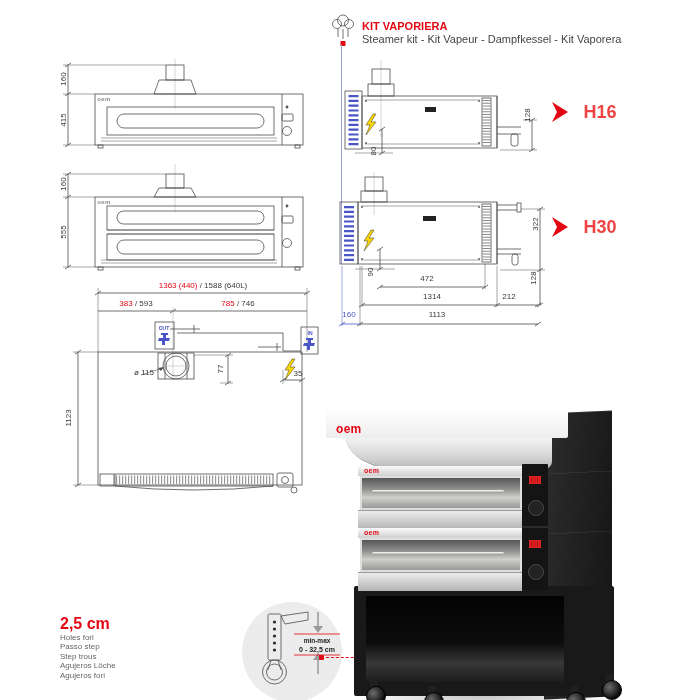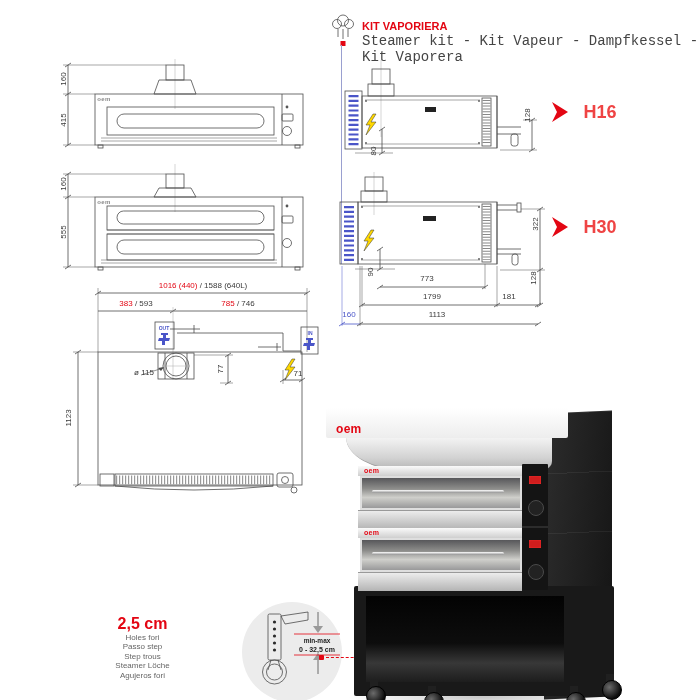--- a/index.html
+++ b/index.html
@@ -19,26 +19,26 @@
   .red  { color:#e30613; }
   .blue { color:#4a55c8; }
   .logo { color:#e30613; font-weight:bold; letter-spacing:.3px; }
   .oem-small { position:absolute; transform:translate(-50%,-50%); font-size:6px; font-weight:bold;
                color:#8a8a8a; letter-spacing:.4px; }
 
   .model-label { position:absolute; transform:translate(-50%,-50%); font-size:18px; font-weight:bold;
                  color:#ef4444; }
 
   .hdr-title { position:absolute; font-size:11px; font-weight:bold; color:#e30613; }
-  .hdr-sub   { position:absolute; font-size:14px; color:#444;font-family:Liberation Mono, monospace; }
+  .hdr-sub   { position:absolute; font-size:11px; color:#444; }
 
   .leader-line { position:absolute; width:1px; background:#9aa0d0; }
 
   
-  .legend-text { position:absolute; text-align:center; }
+  .legend-text { position:absolute; text-align:left; }
   .legend-value { font-size:16px; font-weight:bold; color:#e30613; line-height:1.1; }
   .legend-line  { font-size:8px; color:#666; line-height:9.5px; }
   .minmax-circle { position:absolute; border-radius:50%; background:#ececec; }
   .mm-lab { position:absolute; transform:translate(-50%,-50%); font-weight:bold; color:#222; white-space:nowrap; }
   .red-dash { position:absolute; border-top:1.5px dashed #e30613; }
   .red-dot  { position:absolute; width:5px; height:5px; background:#e30613; border-radius:1px; }
 
   
   .photo { position:absolute; left:320px; top:388px; width:380px; height:312px; }
   .photo div { position:absolute; }
@@ -246,23 +246,23 @@
       <line x1="4" y1="156" x2="10" y2="152" style="stroke:#4a55c8"></line>
 
     <line x1="186" y1="39" x2="210" y2="39" style="stroke-width:.5"></line>
     <line x1="165" y1="100" x2="210" y2="100" style="stroke-width:.5"></line>
     <line x1="205" y1="39" x2="205" y2="135"></line>
     <line x1="202" y1="41" x2="208" y2="37"></line>
       <line x1="202" y1="102" x2="208" y2="98"></line>
       <line x1="202" y1="137" x2="208" y2="133"></line>
   </svg>
   <span class="vlab" style="left:371px;top:260px">90</span>
-  <span class="lab" style="left:427px;top:267px">773</span>
-  <span class="lab" style="left:432px;top:285px">1799</span>
-  <span class="lab" style="left:509px;top:285px">181</span>
+  <span class="lab" style="left:427px;top:267px">472</span>
+  <span class="lab" style="left:432px;top:285px">1314</span>
+  <span class="lab" style="left:509px;top:285px">212</span>
   <span class="lab" style="left:437px;top:303px">1113</span>
   <span class="lab blue" style="left:349px;top:303px">160</span>
   <span class="vlab" style="left:536px;top:212px">322</span>
   <span class="vlab" style="left:534px;top:266px">128</span>
 
   <svg class="draw" style="left:551px;top:204px" width="18" height="22" viewBox="0 0 18 22">
     <polygon points="1,1 17,11 1,21 6,11" style="fill:#e30613;stroke:none"></polygon>
   </svg>
   <span class="model-label" style="left:600px;top:215px">H30</span>
 
@@ -327,36 +327,36 @@
     <g>
       <rect x="60" y="194" width="158" height="12"></rect>
       <line x1="61" y1="200" x2="217" y2="200" style="stroke:#999;stroke-width:9;stroke-dasharray:1.2 1.8;fill:none"></line>
       <rect x="45" y="194" width="14" height="12"></rect>
       <rect x="222" y="193" width="16" height="14" rx="2"></rect>
       <circle cx="230" cy="200" r="3.5"></circle>
       <path d="M60,206 Q139,214 218,206"></path>
       <circle cx="239" cy="210" r="3"></circle>
     </g>
   </svg>
-  <span class="lab" style="left:203px;top:274px"><span class="red">1016 (440)</span><span> / 1588 (640L)</span></span>
+  <span class="lab" style="left:203px;top:274px"><span class="red">1363 (440)</span><span> / 1588 (640L)</span></span>
   <span class="lab" style="left:136px;top:292px"><span class="red">383</span><span> / 593</span></span>
   <span class="lab" style="left:238px;top:292px"><span class="red">785</span><span> / 746</span></span>
   <span class="vlab" style="left:69px;top:406px">1123</span>
   <span class="lab blue" style="left:164px;top:316px;font-size:5px;font-weight:bold">OUT</span>
   <span class="lab blue" style="left:310px;top:321px;font-size:5px;font-weight:bold">IN</span>
   <span class="lab" style="left:144px;top:361px">ø 115</span>
   <span class="vlab" style="left:221px;top:357px">77</span>
-  <span class="lab" style="left:298px;top:362px">71</span>
+  <span class="lab" style="left:298px;top:362px">35</span>
 
   <div class="legend-text" style="left:60px;top:603px;width:165px">
     <div class="legend-value">2,5 cm</div>
     <div class="legend-line">Holes fori</div>
     <div class="legend-line">Passo step</div>
     <div class="legend-line">Step trous</div>
-    <div class="legend-line">Steamer Löche</div>
+    <div class="legend-line">Agujeros Löche</div>
     <div class="legend-line">Agujeros fori</div>
   </div>
 
   <div class="minmax-circle" style="left:242px;top:590px;width:100px;height:100px"></div>
   <svg class="draw" style="left:242px;top:590px" width="100" height="100" viewBox="0 0 100 100">
     <g style="stroke:#2b2b2b;stroke-width:1.5;fill:#fff">
       <path d="M39,14 L66,10 L66,18 L43,22 Z"></path>
       <rect x="26" y="12" width="13" height="46" rx="1.5"></rect>
       <line x1="29" y1="58" x2="26" y2="68" style="fill:none"></line>
       <line x1="36" y1="58" x2="39" y2="68" style="fill:none"></line>

